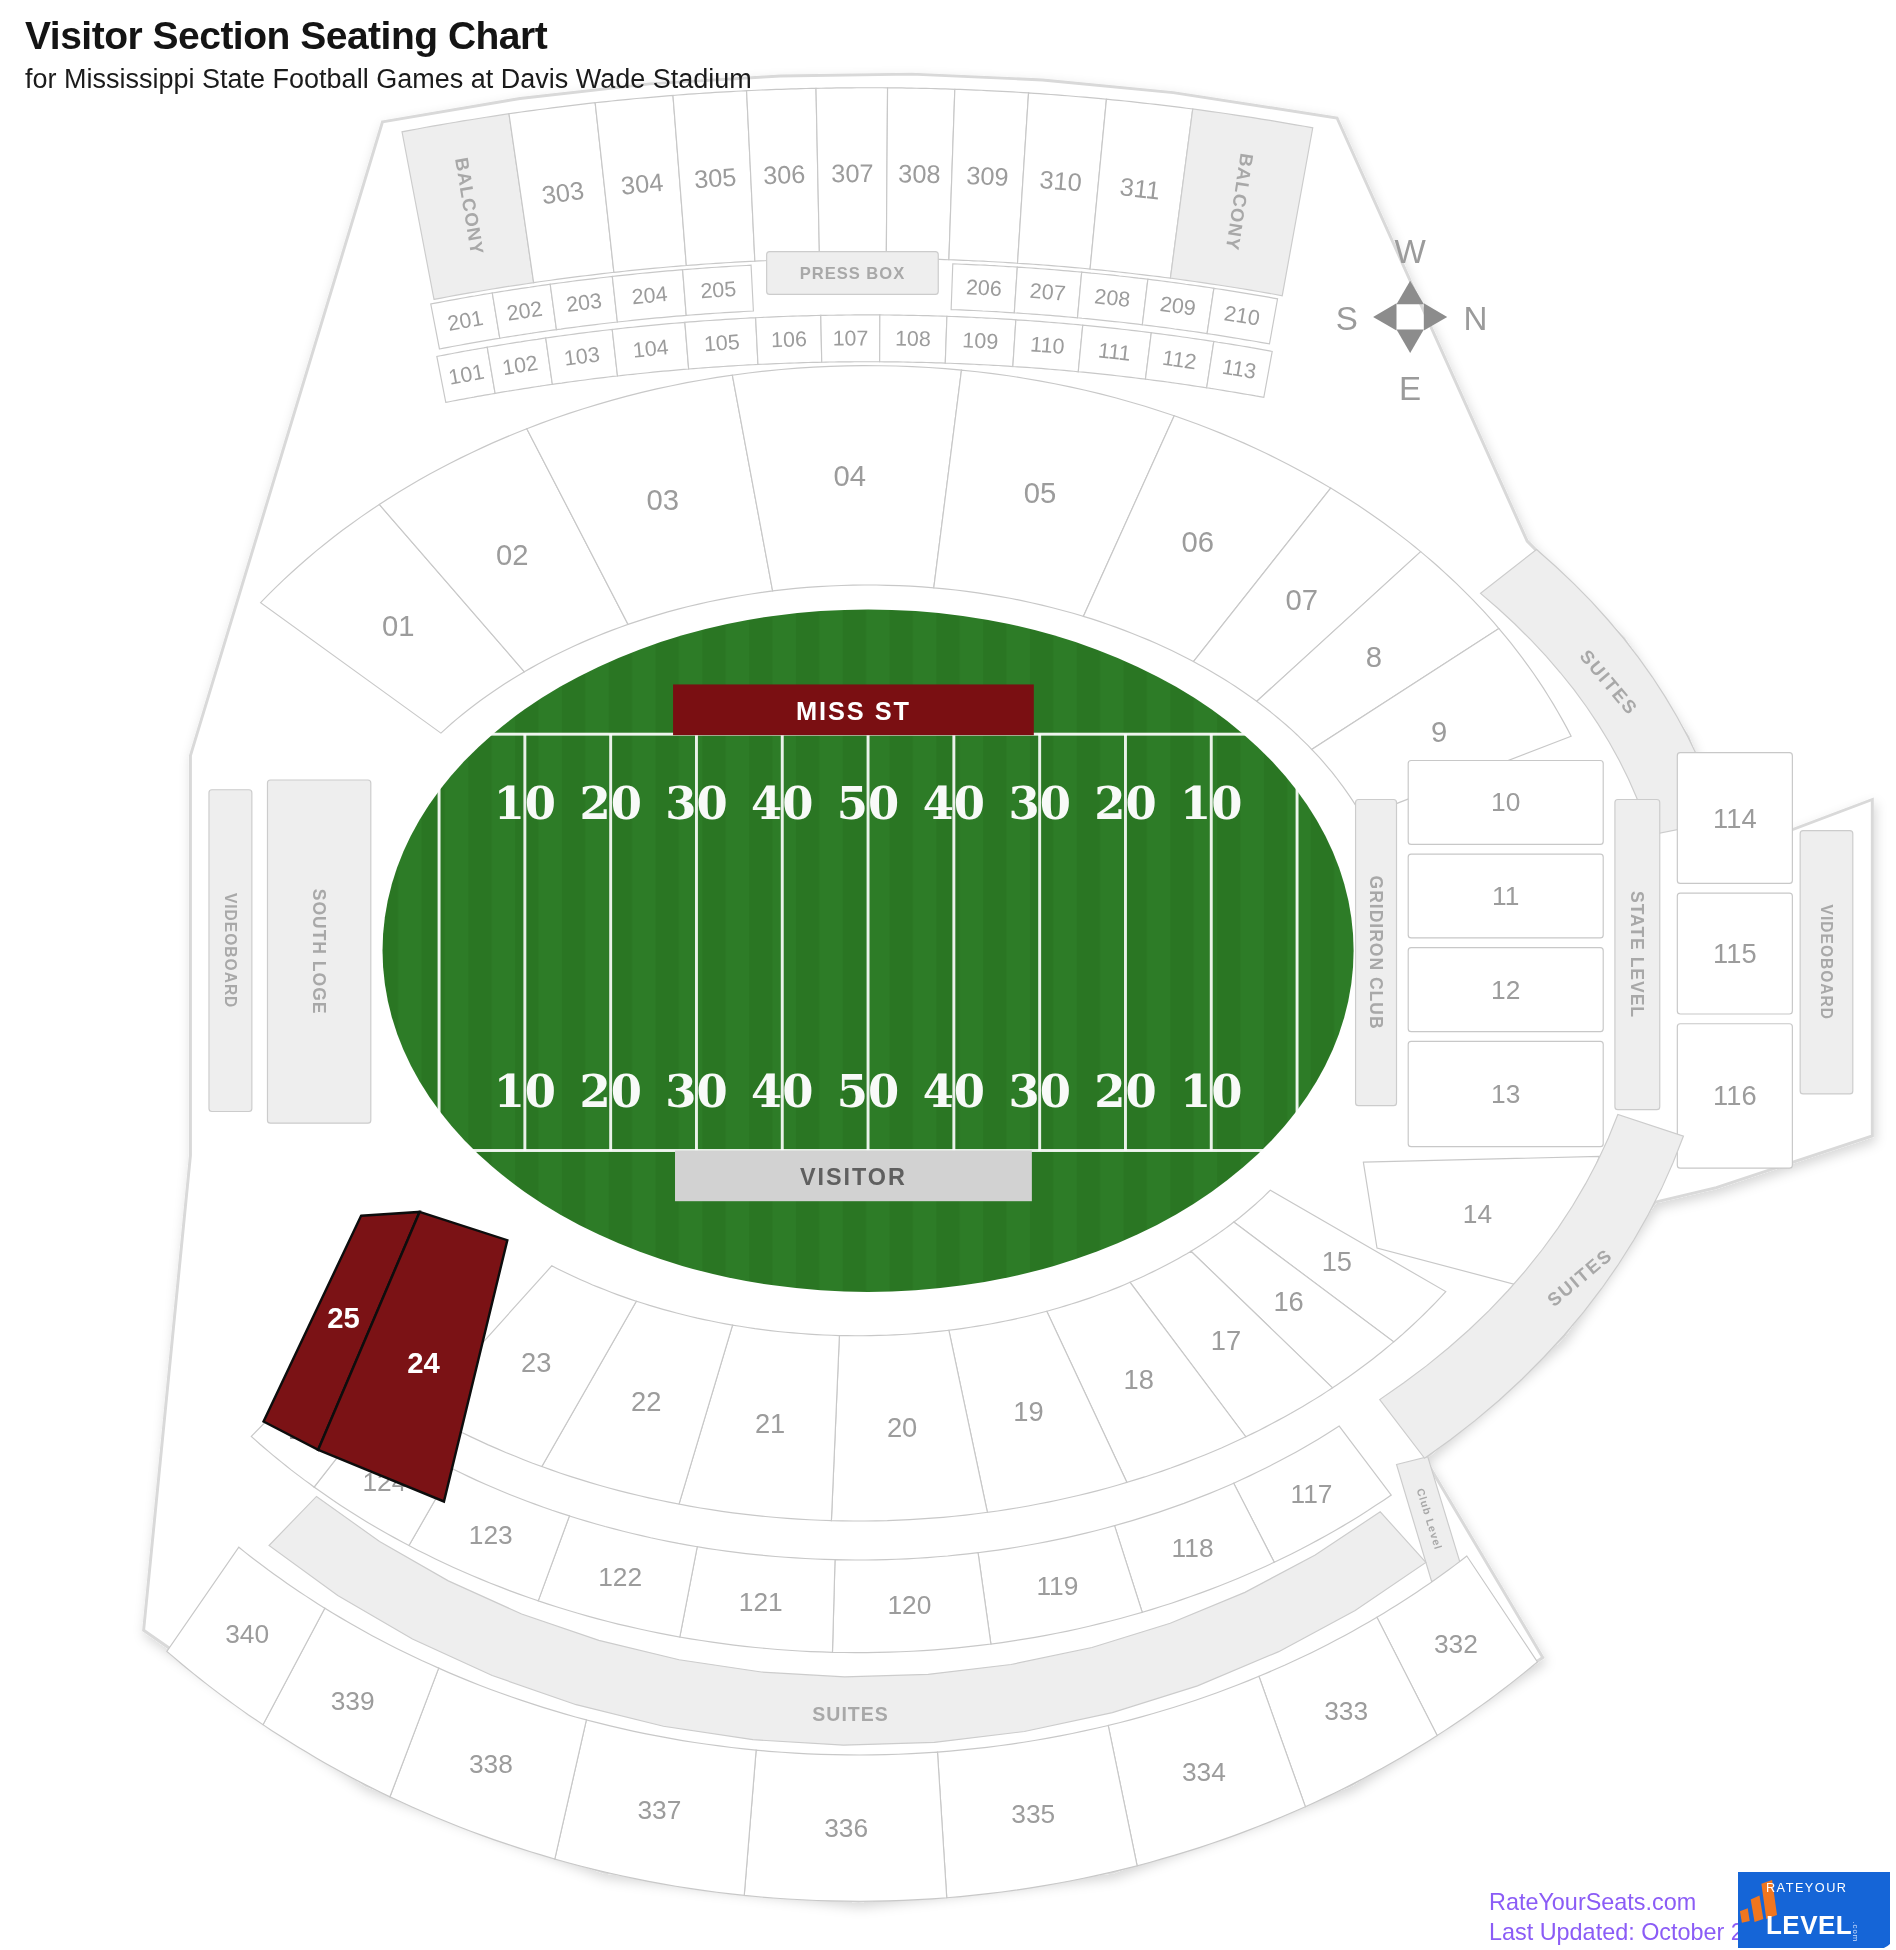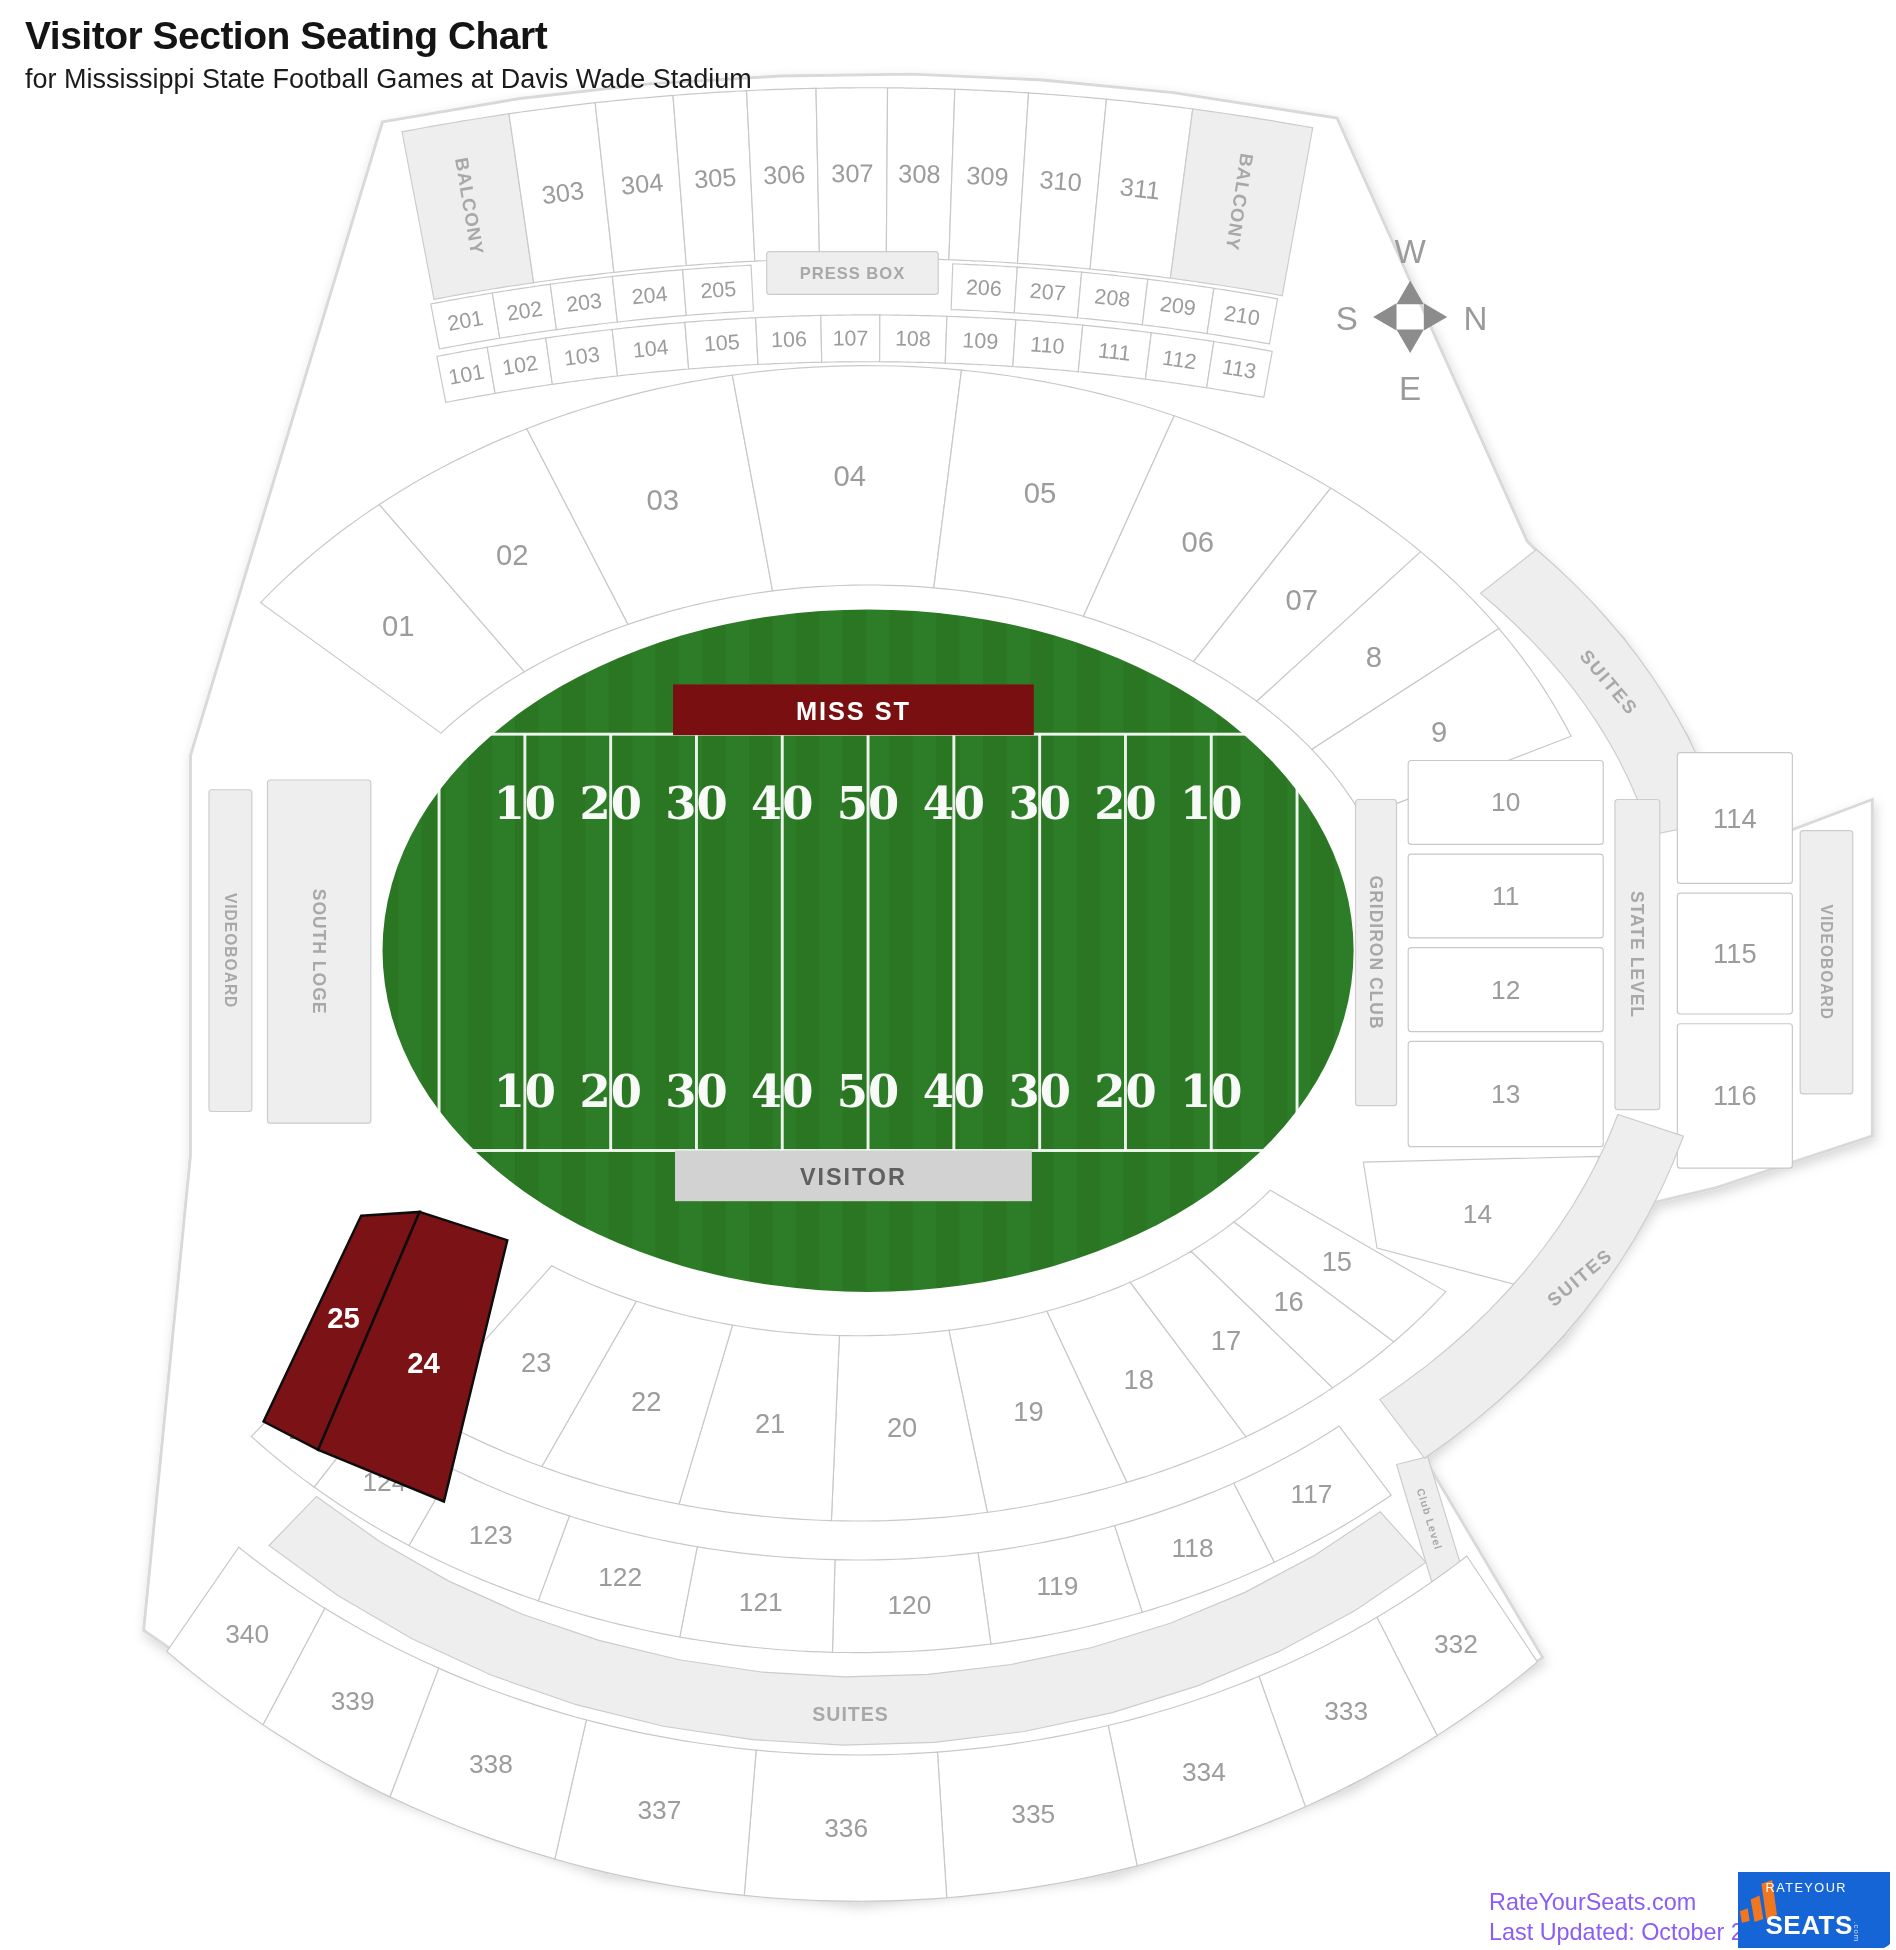--- a/index.html
+++ b/index.html
@@ -278,18 +278,18 @@
   </div>
 
   <div class="logo" id="logo-box" style="background: rgb(21, 101, 215);">
     <svg class="bars" viewBox="0 0 40 52">
       <polygon points="2,40 10,37 12,50 4,52" id="bar1" fill="#f0761f"></polygon>
       <polygon points="13,28 22,24 26,48 17,51" id="bar2" fill="#f0761f"></polygon>
       <polygon points="24,12 35,8 40,44 29,48" id="bar3" fill="#f0761f"></polygon>
     </svg>
     <div class="ltxt">
       <span class="l1">RATEYOUR</span>
-      <span class="l2">SEATS</span>
+      <span class="l2">LEVEL</span>
       <span class="lcom">.com</span>
     </div>
   </div>
 </div>
 
 
 </body></html>

